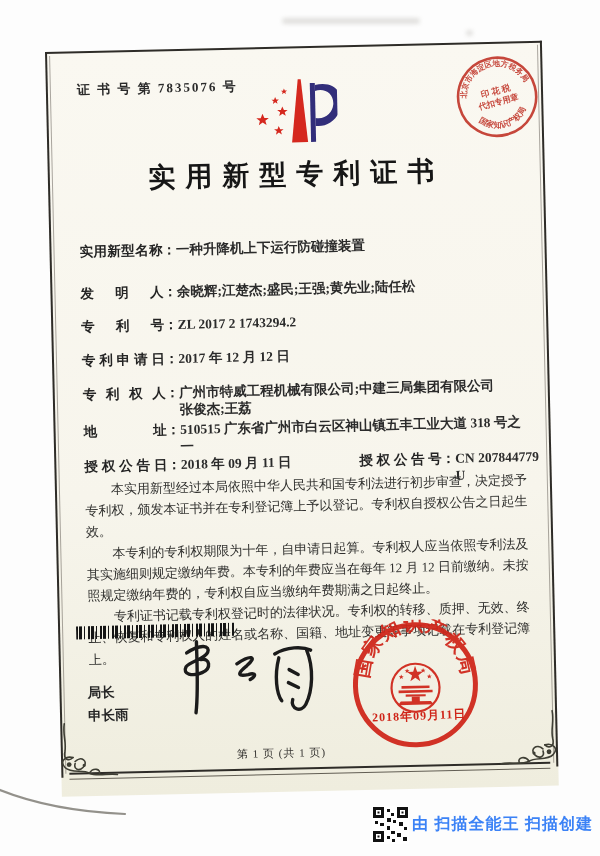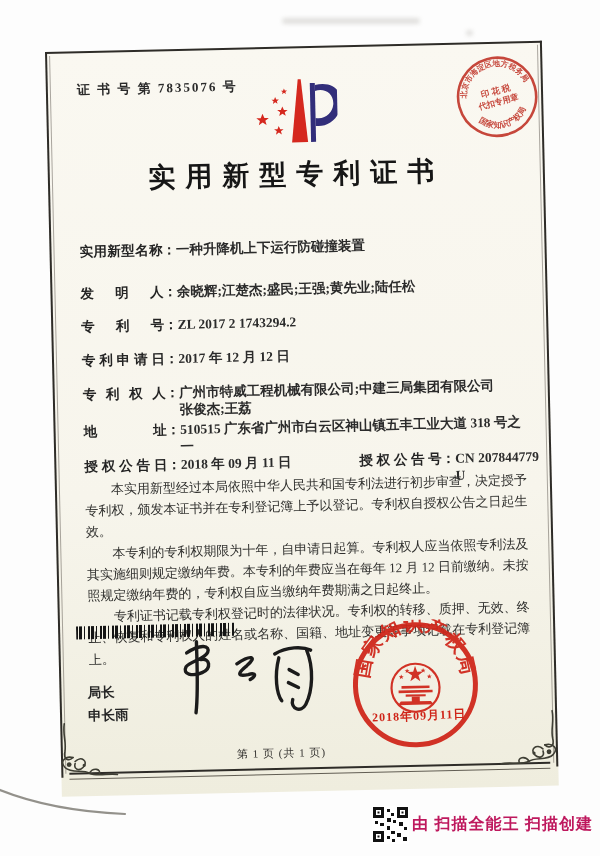--- a/index.html
+++ b/index.html
@@ -64,21 +64,21 @@
 
   
   .curl{position:absolute;left:0;top:778px;width:190px;height:50px;}
   .artifact{position:absolute;background:#9a978f;filter:blur(2px);opacity:.28;}
   .a1{left:282px;top:18px;width:138px;height:6px;border-radius:3px;}
   .a2{left:466px;top:30px;width:7px;height:6px;border-radius:50%;}
 
   .scan-footer{position:absolute;left:372px;top:804px;display:flex;align-items:center;}
   .qr{width:37px;height:40px;}
   .scan-text{margin-left:3px;font-family:"Liberation Sans", sans-serif;
-             font-size:16px;font-weight:600;color:#be185d;letter-spacing:1px;}
+             font-size:16px;font-weight:600;color:#3b82f6;letter-spacing:1px;}
 </style>
 </head>
 <body>
 
 <div class="scene">
 
   <div class="artifact a1"></div>
   <div class="artifact a2"></div>
 
   <div class="sheet">

